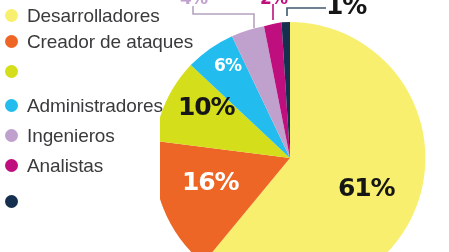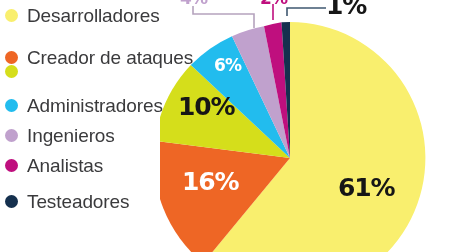--- a/index.html
+++ b/index.html
@@ -92,21 +92,21 @@
 
 <div id="root">
 
   <div id="legend">
 
     <div class="legend-item" style="top:2px;">
       <span class="legend-dot" style="background:#f9ef6e;"></span>
       <span class="legend-label">Desarrolladores</span>
     </div>
 
-    <div class="legend-item" style="top:44px;">
+    <div class="legend-item" style="top:28px;">
       <span class="legend-dot" style="background:#ee6625;"></span>
       <span class="legend-label">Creador de ataques</span>
     </div>
 
     <div class="legend-item" style="top:58px;">
       <span class="legend-dot" style="background:#d5de1b;"></span>
     </div>
 
     <div class="legend-item" style="top:92px;">
       <span class="legend-dot" style="background:#22bcee;"></span>
@@ -118,21 +118,20 @@
       <span class="legend-label">Analistas</span>
     </div>
 
     <div class="legend-item" style="top:122px;">
       <span class="legend-dot" style="background:#c0a1cd;"></span>
       <span class="legend-label">Ingenieros</span>
     </div>
 
     <div class="legend-item" style="top:188px;">
       <span class="legend-dot" style="background:#15304e;"></span>
-      <span class="legend-label">Testeadores</span>
     </div>
 
   </div>
 
   <div id="pie-wrap">
     <svg id="pie-svg" width="289" height="252" viewBox="0 0 289 252">
 
       <g>
 
         <path fill="#f9ef6e" d="M 130 158 L 130 22 A 136 136 0 1 1 43.2 263.2 Z"></path>

